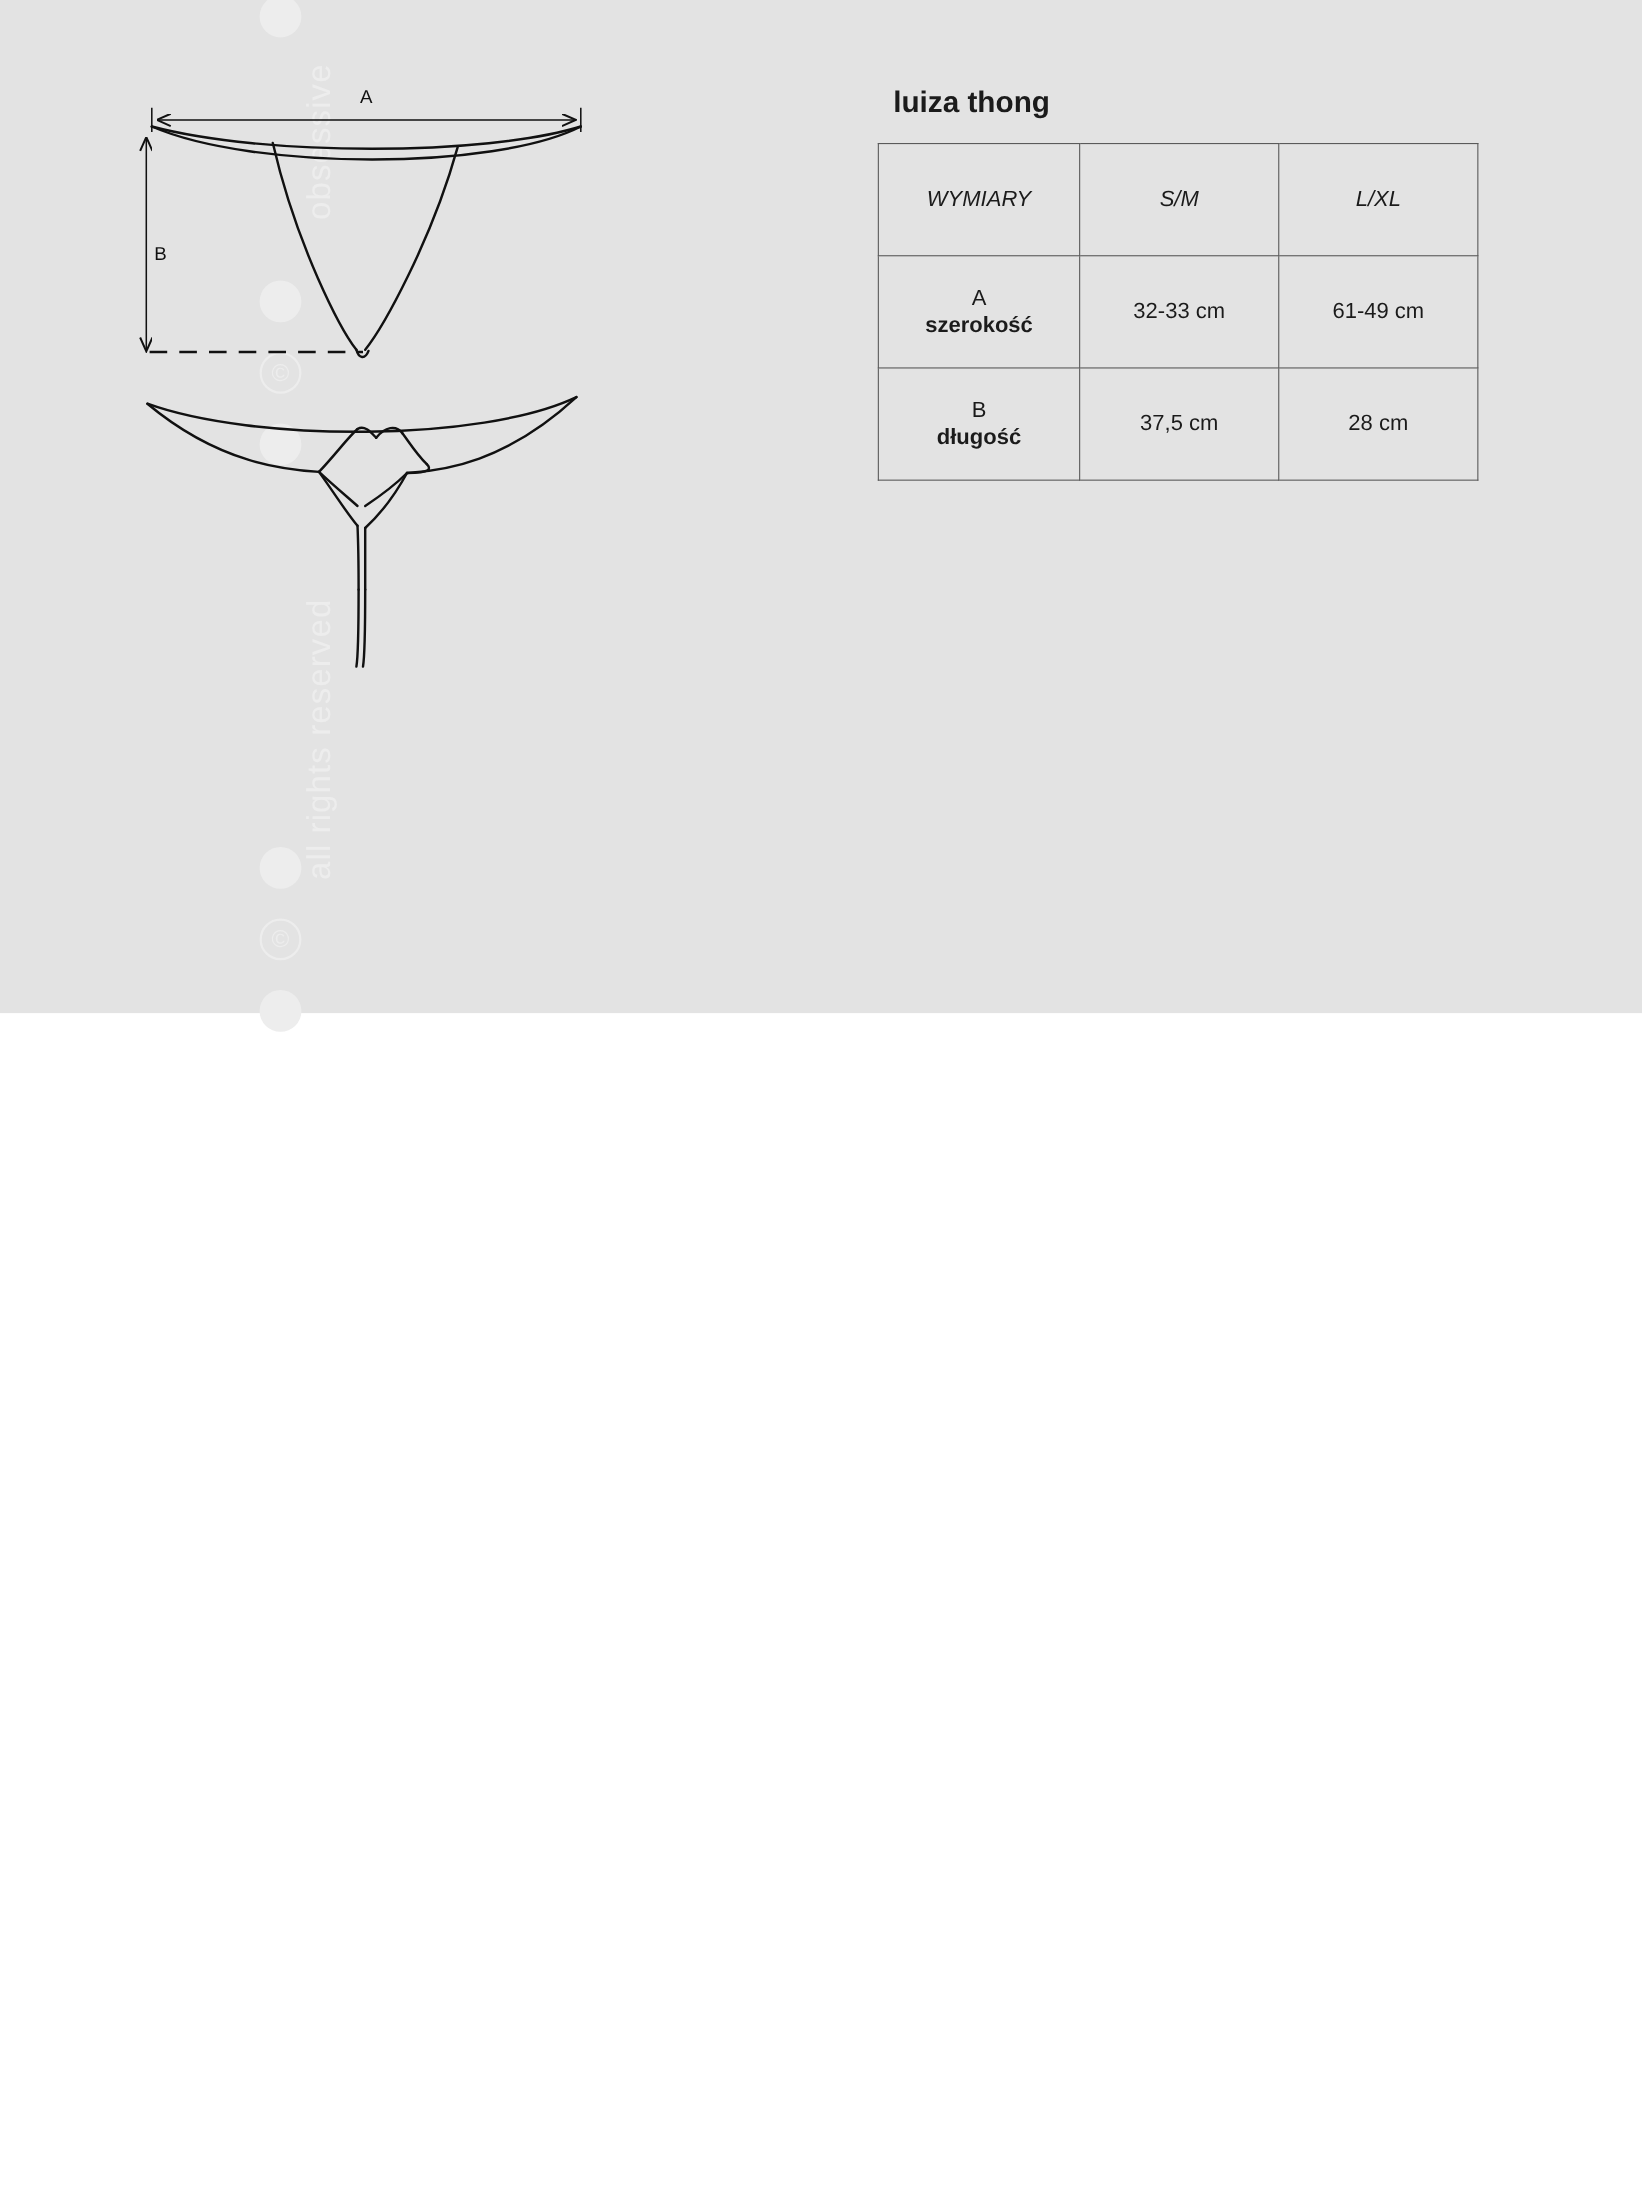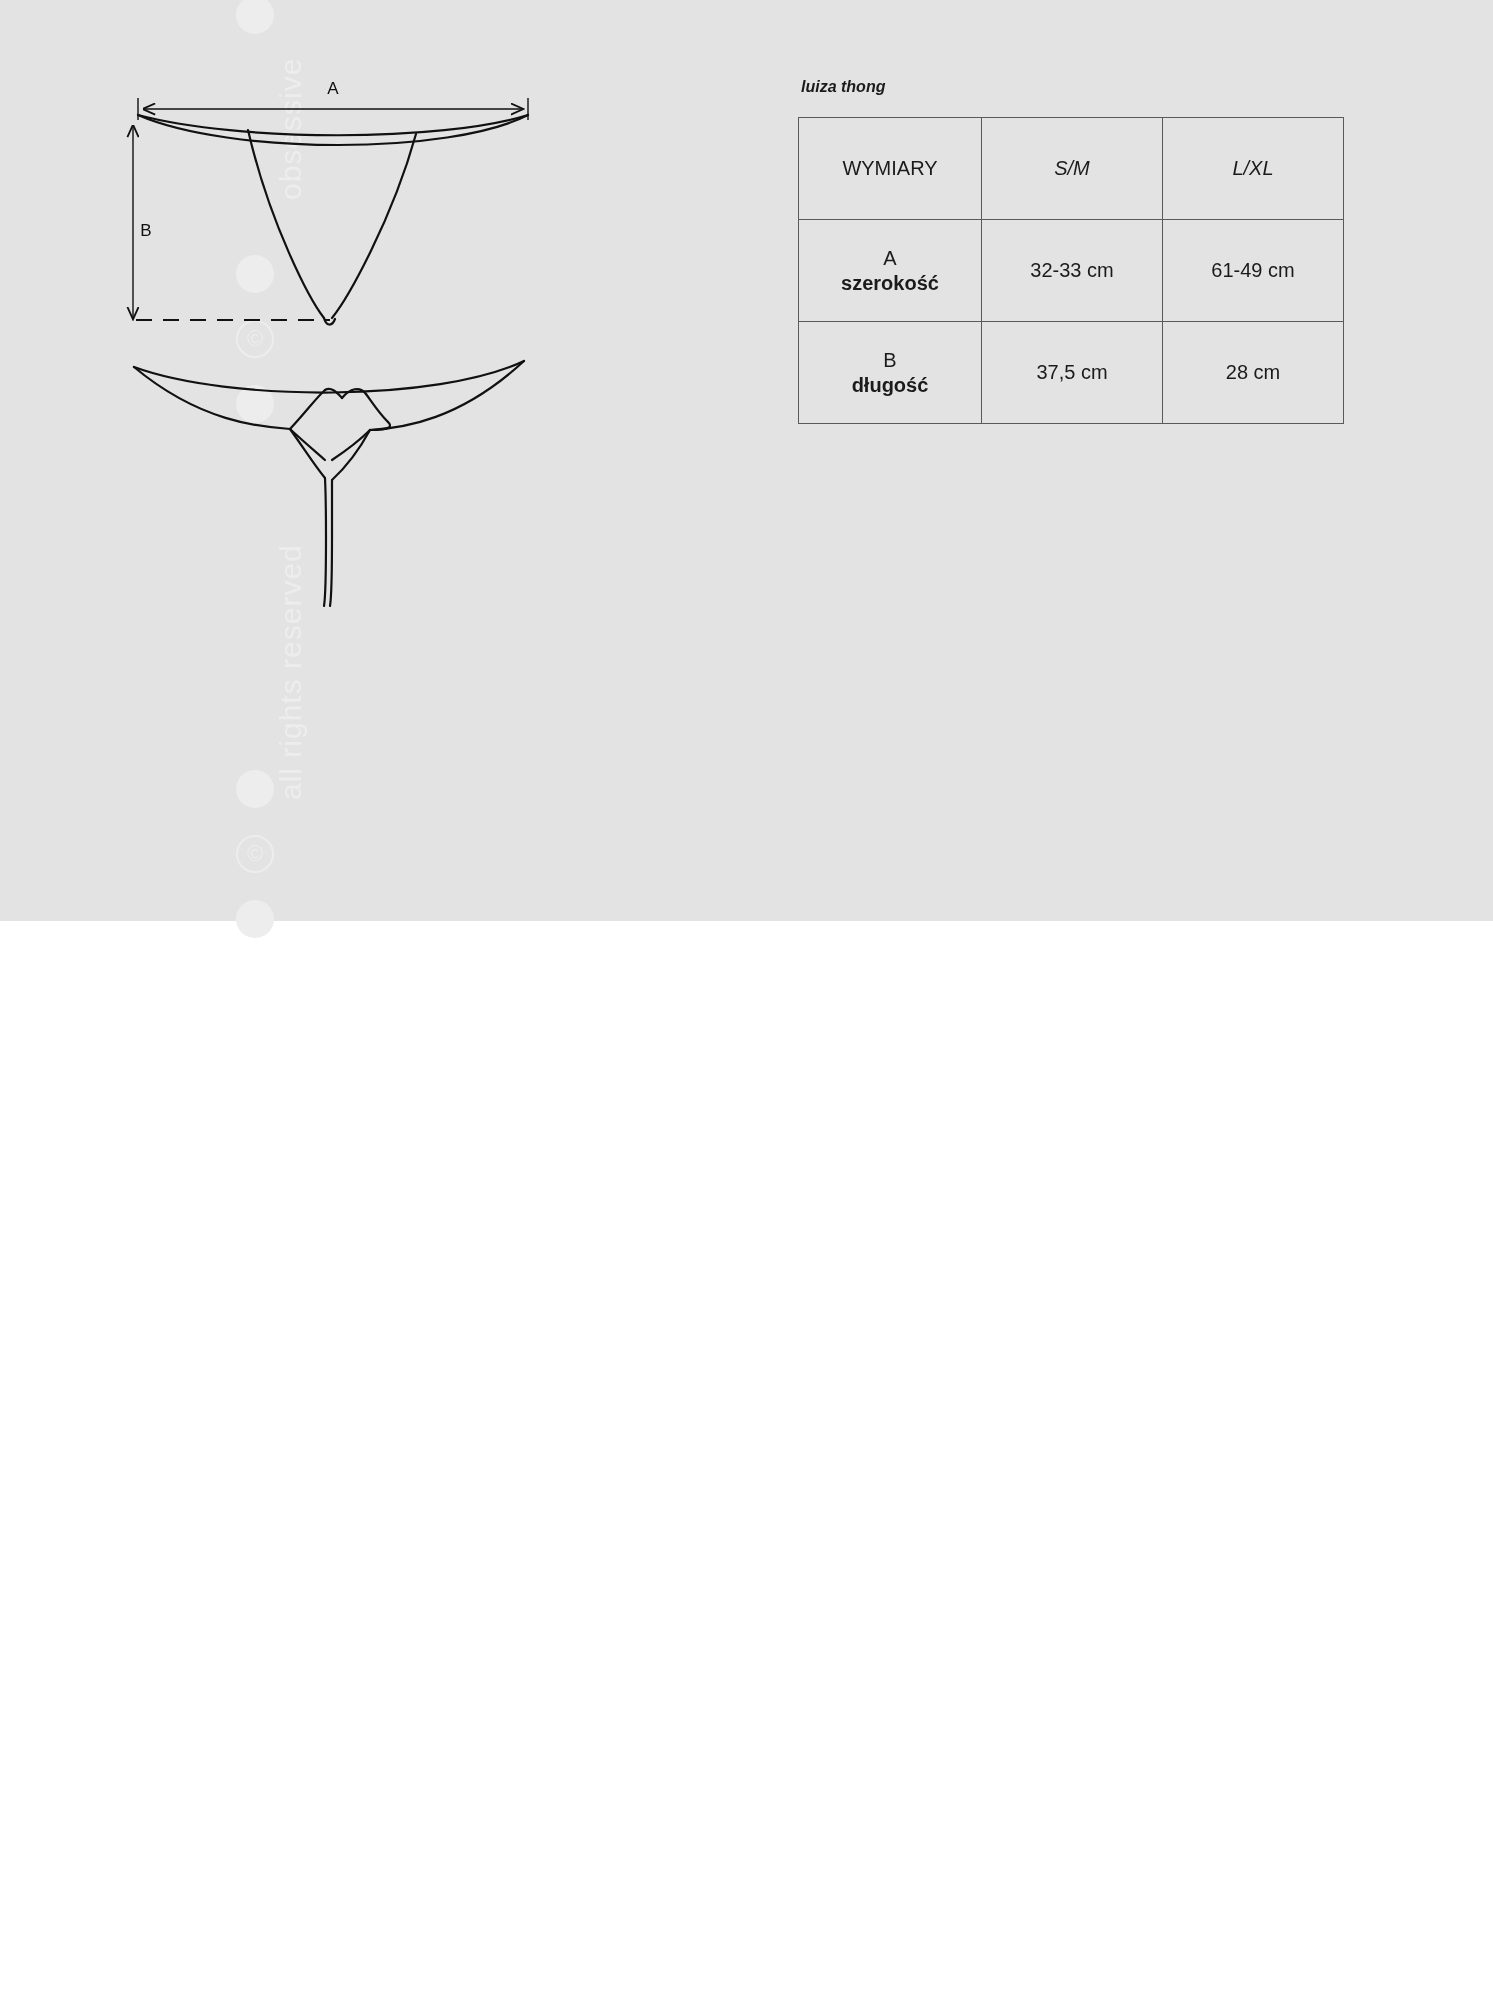--- a/index.html
+++ b/index.html
@@ -76,42 +76,41 @@
     height: 820px;
   }
   
   #right-col {
     position: absolute;
     left: 798px;
     top: 78px;
     width: 545px;
   }
   #product-title {
-    font-size: 16px;
+    font-size: 27px;
     color: #1b1b1b;
-    margin: 0 0 21px 3px;
+    margin: 0 0 21px 14px;
     font-family: "Liberation Sans", sans-serif;
-    font-style: italic;
   }
   table.size-table {
     border-collapse: collapse;
     width: 542px;
     table-layout: fixed;
   }
   table.size-table td, table.size-table th {
     border: 1px solid #5a5a5a;
     text-align: center;
     vertical-align: middle;
     font-weight: normal;
     font-size: 20px;
     color: #1b1b1b;
     padding: 0;
     height: 101px;
   }
-  table.size-table .col-label { width: 182px; }
+  table.size-table .col-label { width: 182px; font-style: italic; }
   table.size-table .col-val   { width: 180px; font-style: italic; }
   .cell-two-line .l1 { display: block; line-height: 1.25; }
   .cell-two-line .l2 { display: block; line-height: 1.25; font-weight: bold; }
 </style>
 </head>
 <body>
 
 <div id="page">
 
   <div id="panel">

